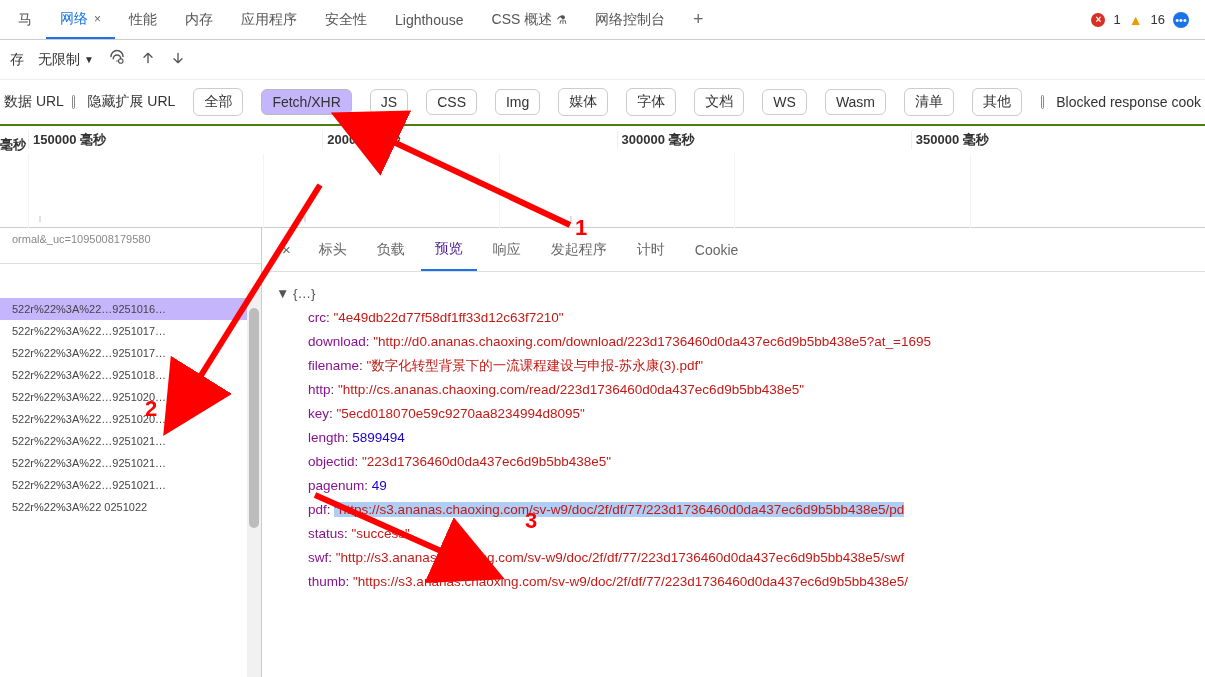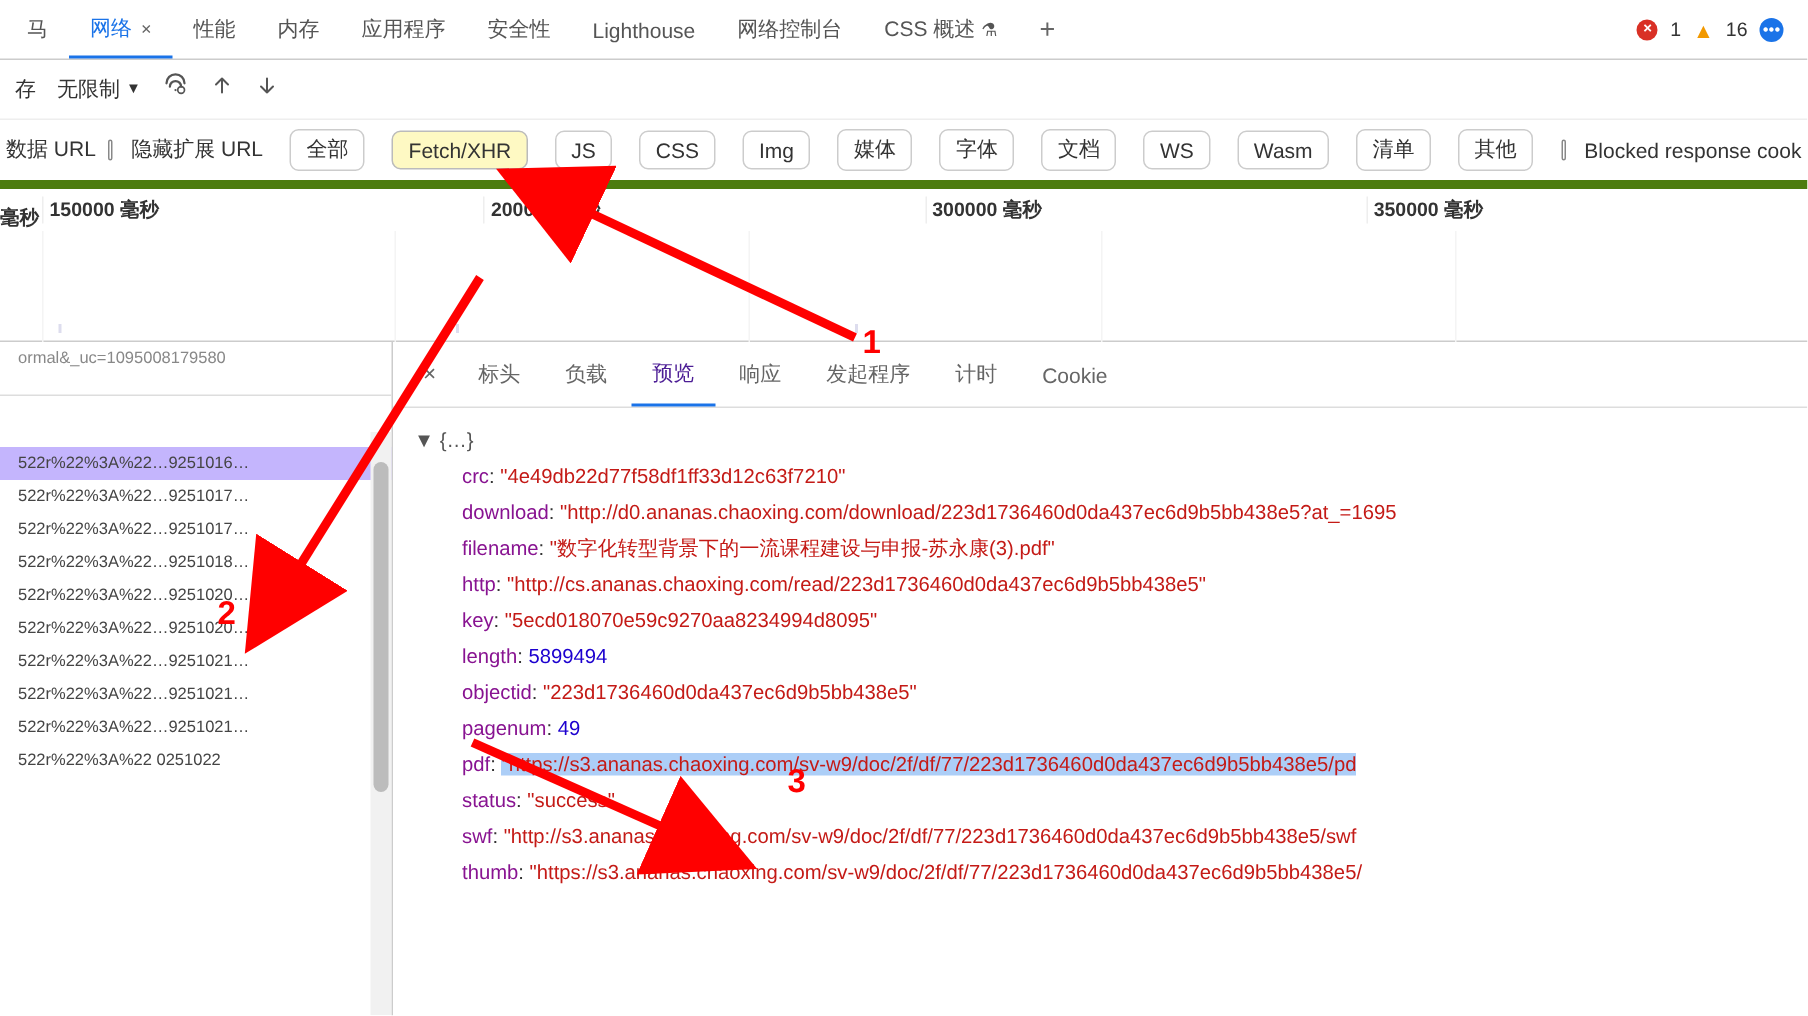--- a/index.html
+++ b/index.html
@@ -19,25 +19,25 @@
 .help-dot { width: 16px; height: 16px; border-radius: 50%; background: #1a73e8; color: #fff; display: inline-flex; align-items: center; justify-content: center; font-size: 11px; }
 
 
 .toolbar { display: flex; align-items: center; height: 40px; padding: 0 10px; gap: 14px; border-bottom: 1px solid #eee; }
 .throttle-select { display: flex; align-items: center; gap: 4px; border: none; font-size: 14px; }
 .throttle-select .caret { font-size: 10px; }
 .tb-icon { color: #555; font-size: 16px; cursor: pointer; }
 .tb-cut { font-size: 14px; color: #333; }
 
 
-.filter-bar { display: flex; align-items: center; height: 46px; padding: 0 4px; gap: 8px; border-bottom: 6px solid #4d7c0f; flex-wrap: nowrap; overflow: hidden; }
+.filter-bar { display: flex; align-items: center; height: 46px; padding: 0 4px; gap: 8px; border-bottom: 2px solid #4d7c0f; flex-wrap: nowrap; overflow: hidden; }
 .filter-label { font-size: 14px; white-space: nowrap; }
 .checkbox { width: 14px; height: 14px; border: 1px solid #888; border-radius: 2px; display: inline-block; margin-right: 4px; background: #fff; }
 .filter-chip { border: 1px solid #ccc; border-radius: 6px; padding: 4px 10px; font-size: 14px; cursor: pointer; white-space: nowrap; margin-left: 10px; }
-.filter-chip.selected { background: #fef9c3; border-color: #bbb; }
+.filter-chip.selected { background: #c4b5fd; border-color: #bbb; }
 
 
 .timeline-row { display: flex; height: 102px; border-bottom: 1px solid #ccc; font-weight: bold; }
 .timeline-left { width: 28px; display: flex; align-items: flex-start; padding-top: 10px; font-size: 13px; }
 .timeline-main { flex: 1; position: relative; }
 .time-ticks { display: flex; height: 28px; align-items: center; }
 .time-tick { flex: 1; border-left: 1px solid #eee; padding-left: 4px; font-size: 13px; text-align: left; padding-right: 8px; }
 .time-body { height: 74px; display: flex; }
 .time-cell { flex: 1; border-left: 1px solid #f4f4f4; position: relative; }
 .time-bar { position: absolute; bottom: 6px; width: 2px; height: 6px; background: #dde; }
@@ -91,25 +91,25 @@
   <div class="tab">
       <span>应用程序</span>
     </div>
   <div class="tab">
       <span>安全性</span>
     </div>
   <div class="tab">
       <span>Lighthouse</span>
     </div>
   <div class="tab">
-      <span>网络控制台</span>
-    </div>
-  <div class="tab">
       <span>CSS 概述</span>
       <span class="flask">⚗</span>
+    </div>
+  <div class="tab">
+      <span>网络控制台</span>
     </div>
   <div class="add-tab">+</div>
   <div class="tabs-right">
     <span class="err-dot">×</span>
     <span>1</span>
     <span class="warn-tri">▲</span>
     <span>16</span>
     <span class="help-dot">•••</span>
   </div>
 </div>

